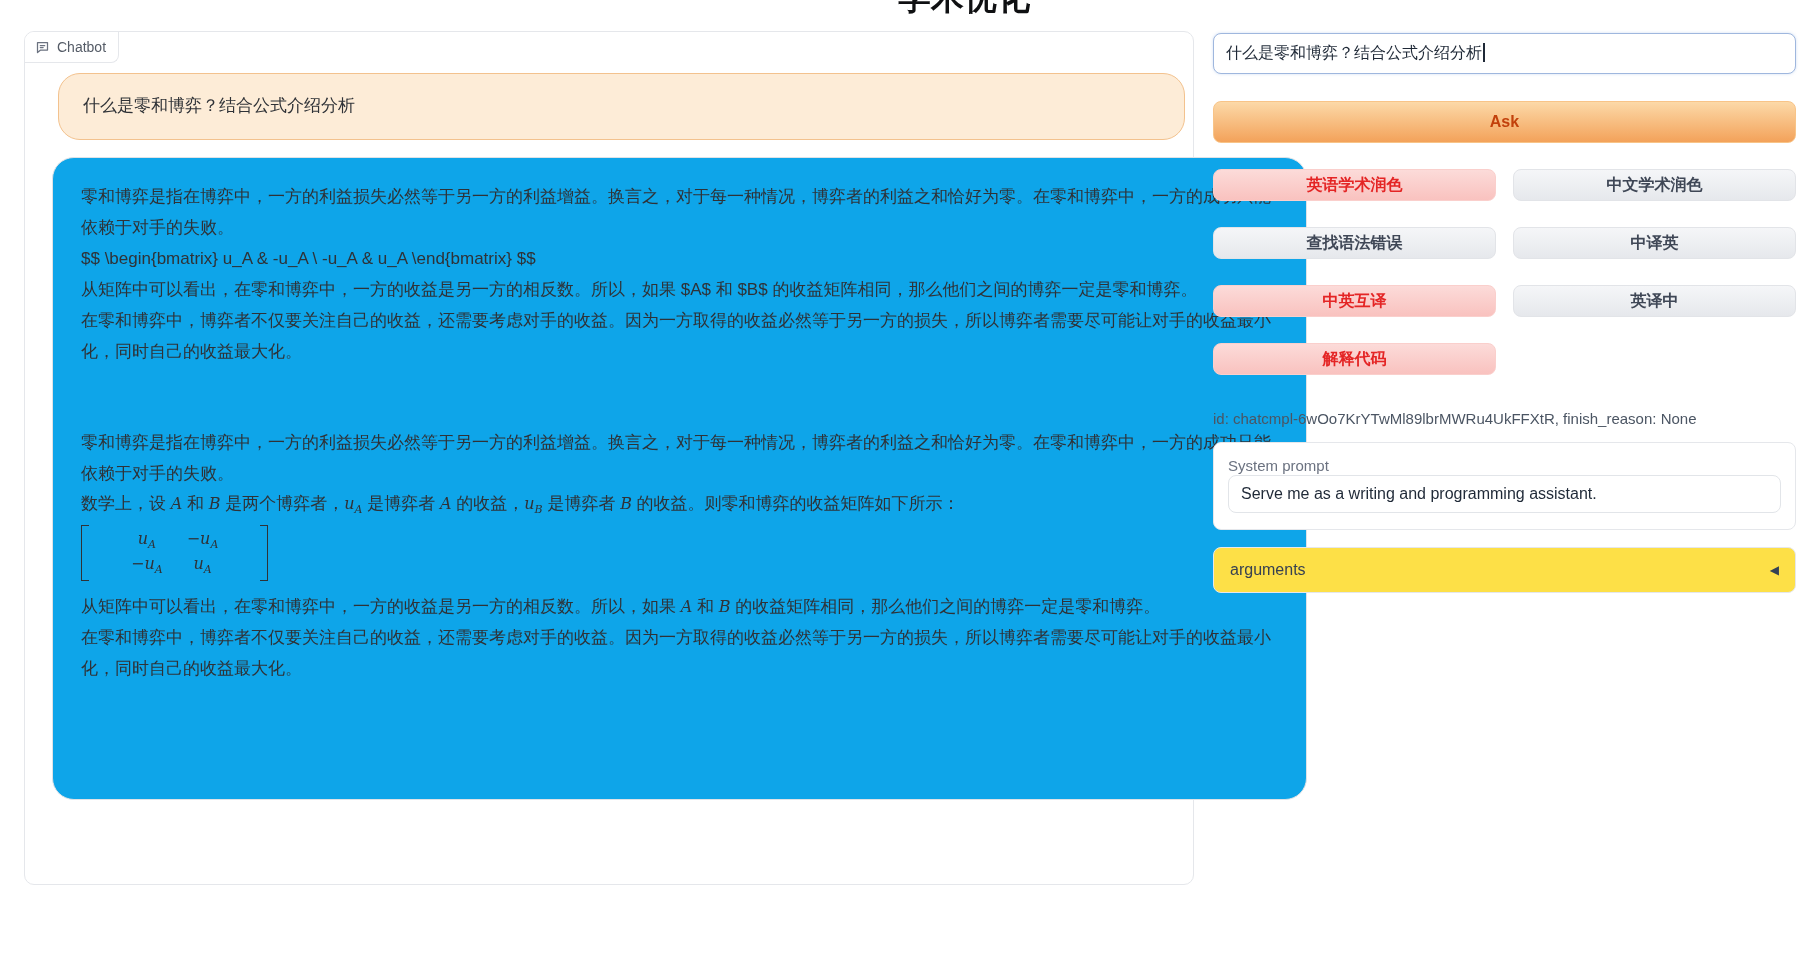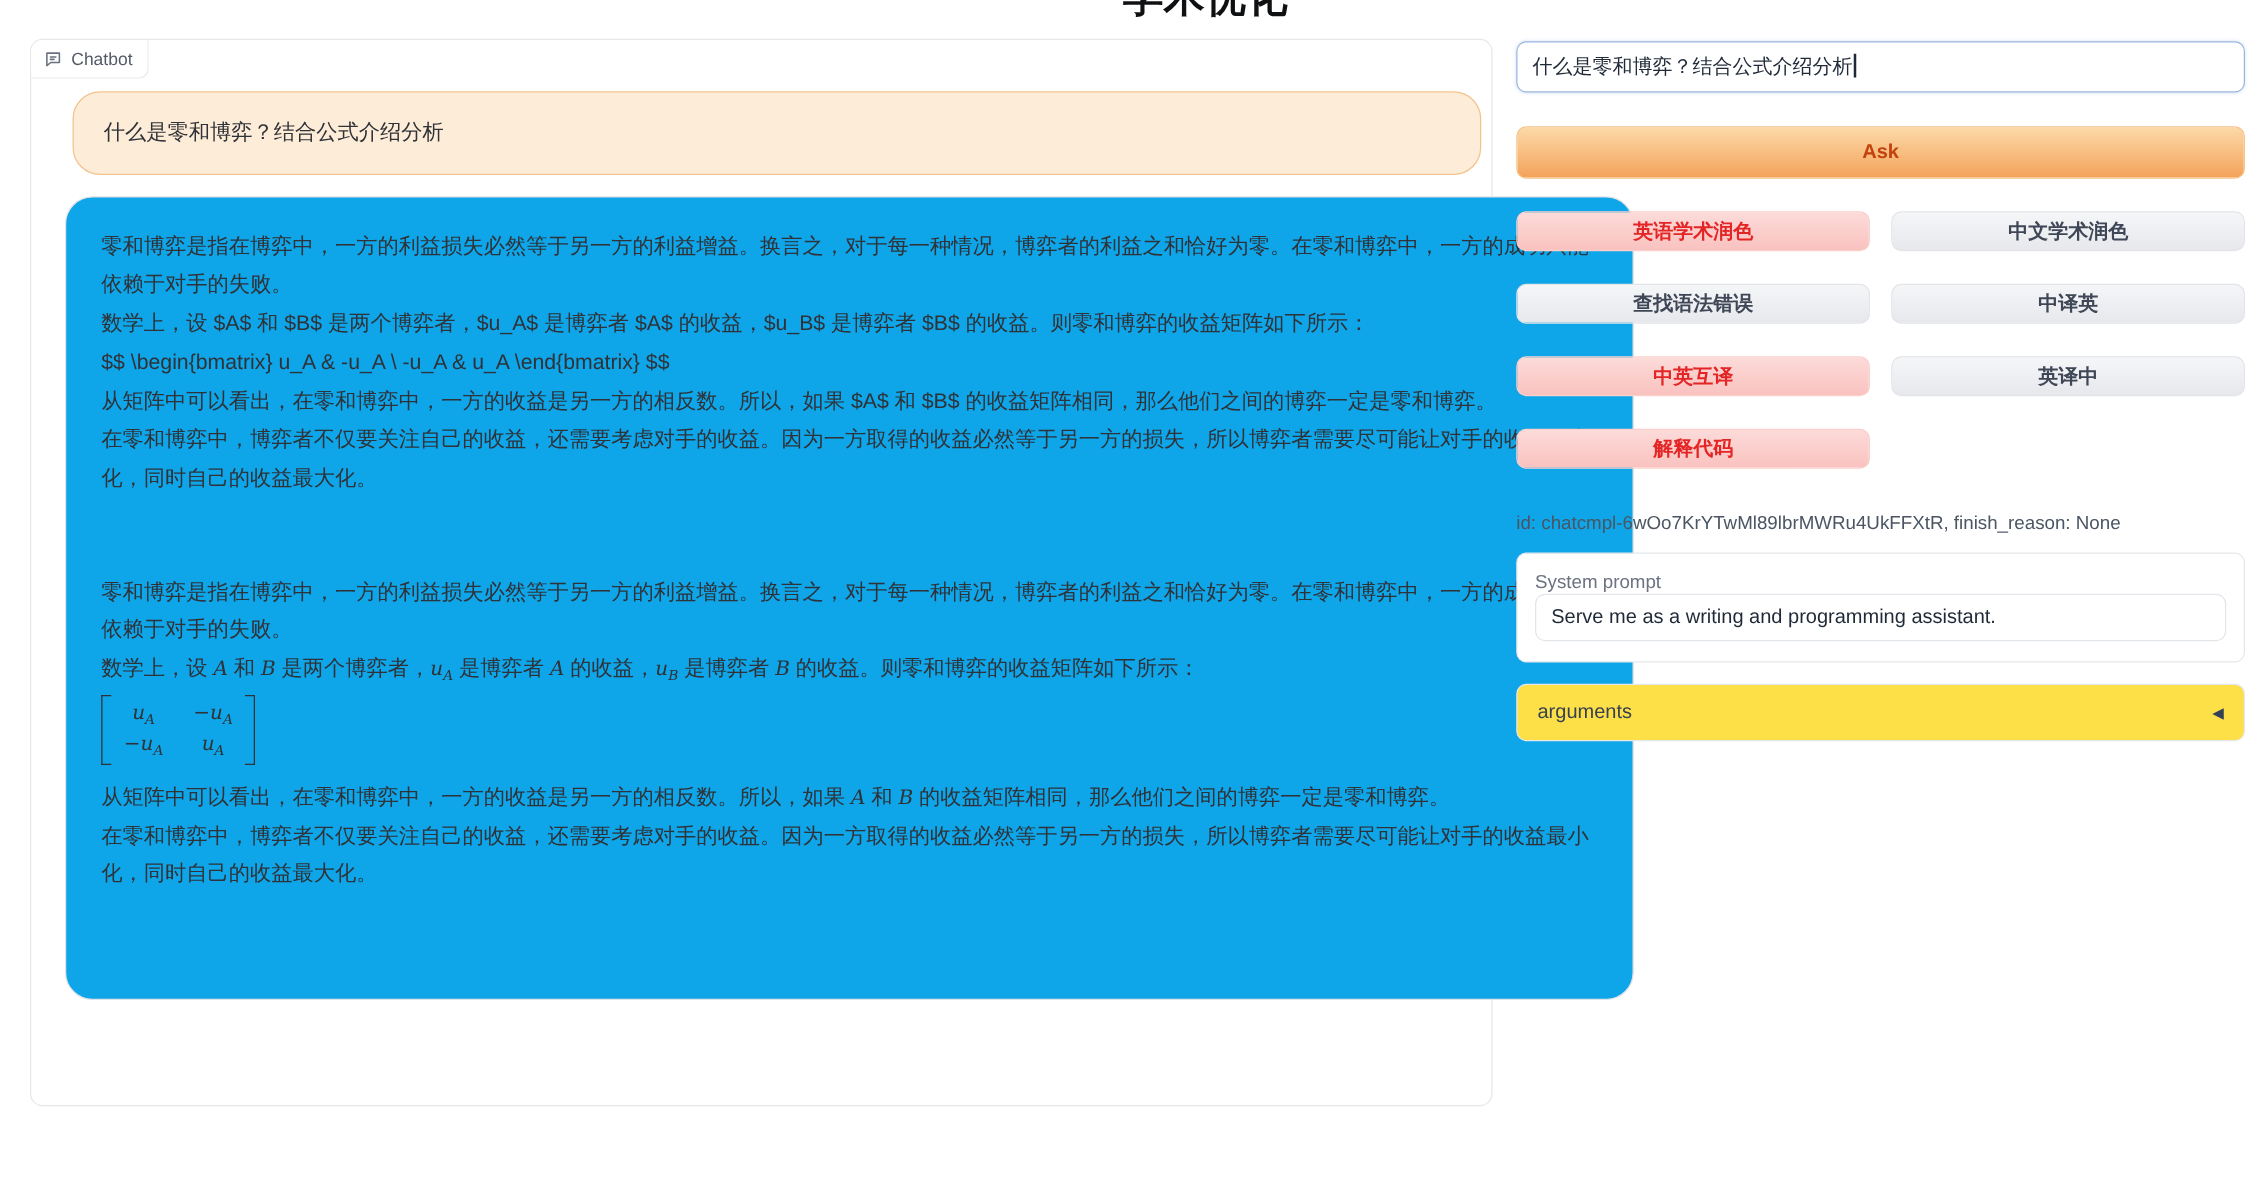--- a/index.html
+++ b/index.html
@@ -39,21 +39,21 @@
   .bubble.bot{
     margin:17px 0 1px 0;width:1255px;min-height:643px;
     background:#0ea5e9;border:1px solid #dfe2e6;
     padding:24px 30px 30px 28px;color:#2f3237;
   }
   .ln{margin:0;}
   .rendered-block{margin-top:60px;}
   .math{font-family:"DejaVu Serif","Liberation Serif",serif;font-style:italic;font-size:16px;}
   .math sub{font-size:11px;font-style:italic;}
   
-  .matrix{display:inline-flex;align-items:stretch;margin:4px 0 2px 0;}
+  .matrix{display:inline-flex;align-items:stretch;margin:4px 0 2px 0;gap:32px;}
   .br{width:7px;}
   .brl{border-left:1.6px solid #2f3237;border-top:1.6px solid #2f3237;border-bottom:1.6px solid #2f3237;}
   .brr{border-right:1.6px solid #2f3237;border-top:1.6px solid #2f3237;border-bottom:1.6px solid #2f3237;}
   .mgrid{display:grid;grid-template-columns:auto auto;column-gap:24px;row-gap:0;padding:3px 10px;}
   .mcell{text-align:center;line-height:1.35;font-size:15px;}
 
   
   .side{position:absolute;left:1213px;top:33px;width:583px;}
   .textbox{
     box-sizing:border-box;width:100%;background:#fff;
@@ -109,21 +109,20 @@
 <h1 class="clipped-title">学术优化</h1>
 
 <section class="chat-panel">
   <div class="messages">
     <div class="bubble user">
       <p>什么是零和博弈？结合公式介绍分析</p>
     </div>
     <div class="bubble bot">
       <div id="bot-raw">
           <p class="ln">零和博弈是指在博弈中，一方的利益损失必然等于另一方的利益增益。换言之，对于每一种情况，博弈者的利益之和恰好为零。在零和博弈中，一方的成功只能依赖于对手的失败。</p>
-          <p class="ln">数学上，设 $A$ 和 $B$ 是两个博弈者，$u_A$ 是博弈者 $A$ 的收益，$u_B$ 是博弈者 $B$ 的收益。则零和博弈的收益矩阵如下所示：</p>
           <p class="ln">$$ \begin{bmatrix} u_A &amp; -u_A \ -u_A &amp; u_A \end{bmatrix} $$</p>
           <p class="ln">从矩阵中可以看出，在零和博弈中，一方的收益是另一方的相反数。所以，如果 $A$ 和 $B$ 的收益矩阵相同，那么他们之间的博弈一定是零和博弈。</p>
           <p class="ln">在零和博弈中，博弈者不仅要关注自己的收益，还需要考虑对手的收益。因为一方取得的收益必然等于另一方的损失，所以博弈者需要尽可能让对手的收益最小化，同时自己的收益最大化。</p>
         </div>
       <div id="bot-rendered" class="rendered-block"><p class="ln">零和博弈是指在博弈中，一方的利益损失必然等于另一方的利益增益。换言之，对于每一种情况，博弈者的利益之和恰好为零。在零和博弈中，一方的成功只能依赖于对手的失败。</p><p class="ln">数学上，设 <span class="math">A</span> 和 <span class="math">B</span> 是两个博弈者，<span class="math">u<sub>A</sub></span> 是博弈者 <span class="math">A</span> 的收益，<span class="math">u<sub>B</sub></span> 是博弈者 <span class="math">B</span> 的收益。则零和博弈的收益矩阵如下所示：</p><div class="matrix">
             <div class="br brl"></div>
             <div class="mgrid">
               <span class="mcell"><span class="math">u<sub>A</sub></span></span>
               <span class="mcell"><span class="math">−u<sub>A</sub></span></span>
               <span class="mcell"><span class="math">−u<sub>A</sub></span></span>

